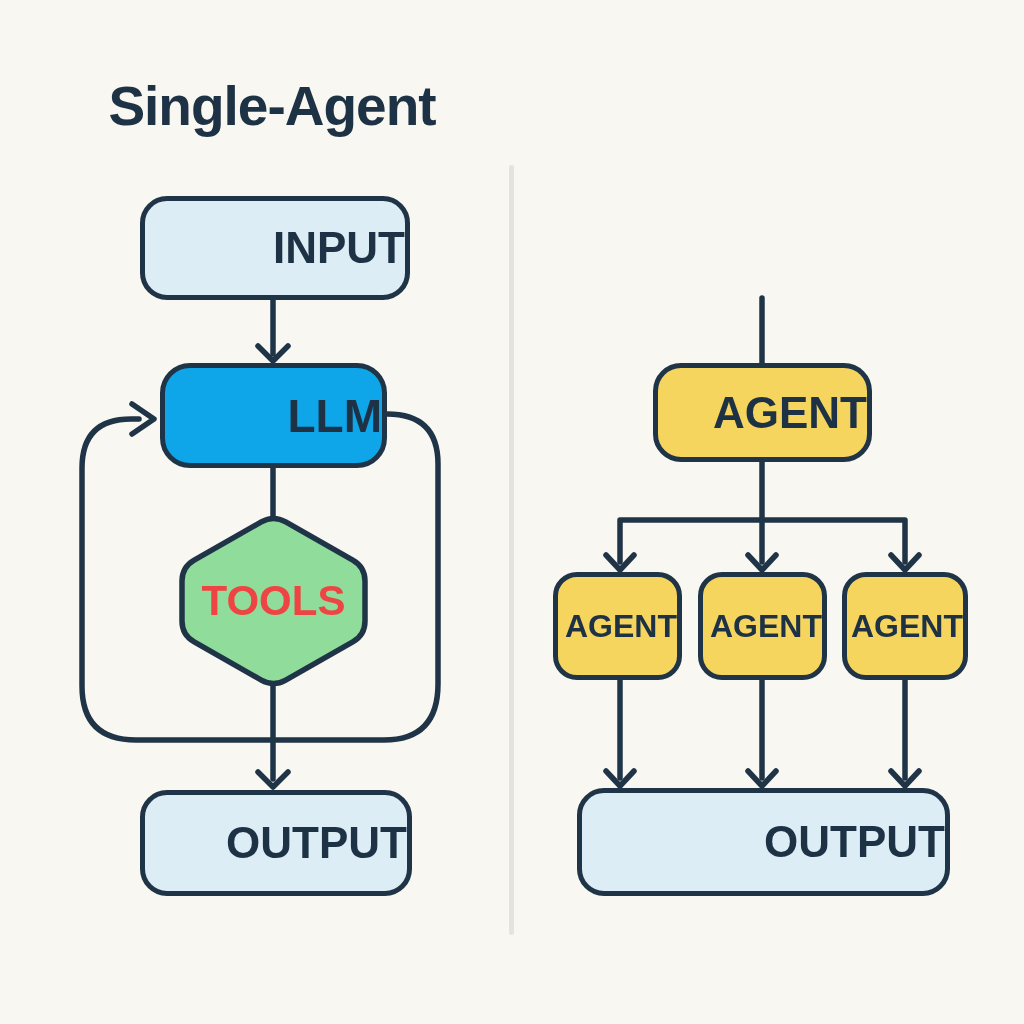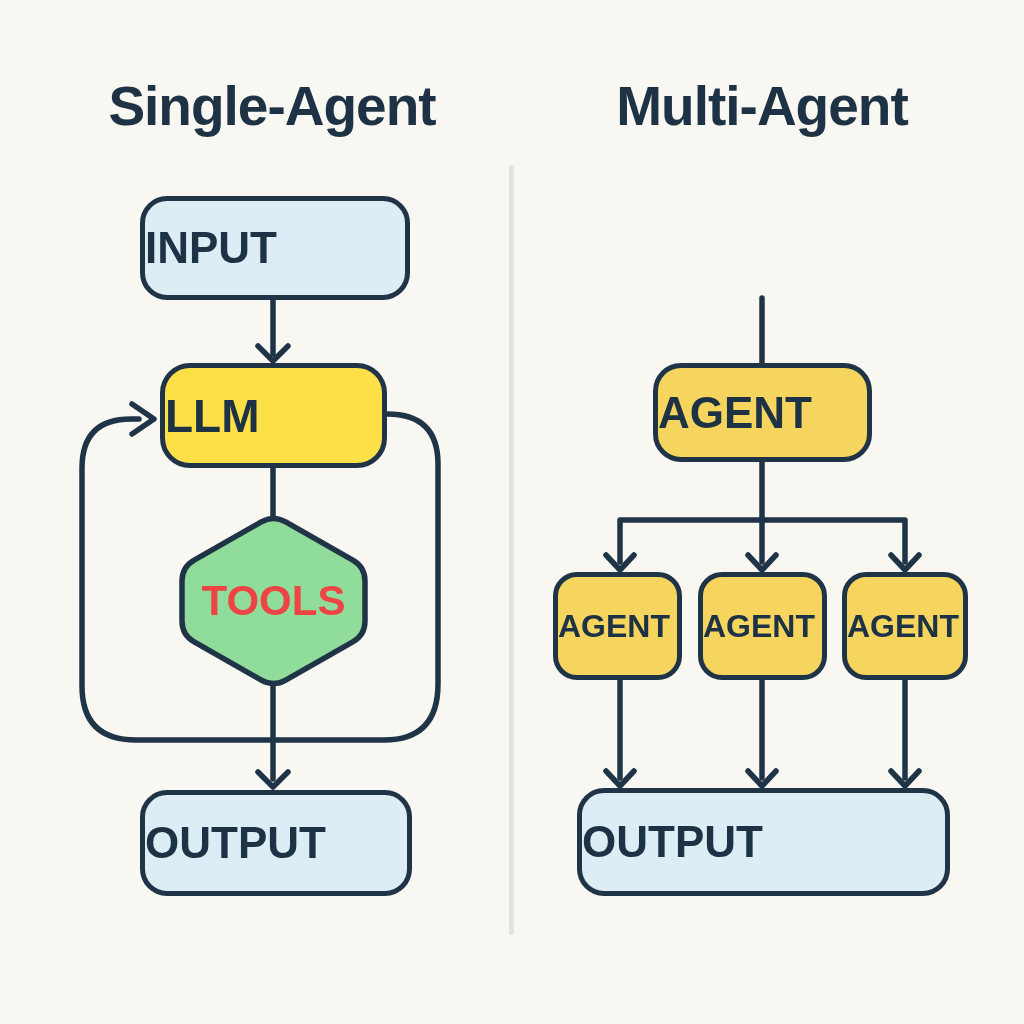--- a/index.html
+++ b/index.html
@@ -41,27 +41,27 @@
   }
   .title-single { left: 40px;  width: 464px; }
   .title-multi  { left: 552px; width: 420px; }
 
   .node {
     position: absolute;
     box-sizing: border-box;
     border: 5px solid #203448;
     display: flex;
     align-items: center;
-    justify-content: flex-start;
+    justify-content: flex-end;
     font-weight: 700;
     color: #1e3245;
     text-align: center;
   }
   .node-input      { left: 140px; top: 196px; width: 270px; height: 104px; background: #ddedf6; border-radius: 27px; font-size: 44px; }
-  .node-llm        { left: 160px; top: 363px; width: 227px; height: 105px; background: #fde047; border-radius: 30px; font-size: 46px; }
+  .node-llm        { left: 160px; top: 363px; width: 227px; height: 105px; background: #0ea5e9; border-radius: 30px; font-size: 46px; }
   .node-output-l   { left: 140px; top: 790px; width: 272px; height: 106px; background: #ddedf6; border-radius: 27px; font-size: 44px; }
   .node-coord      { left: 585px; top: 196px; width: 355px; height: 102px; background: #dbc7ef; border-radius: 27px; font-size: 40px; letter-spacing: -0.5px; }
   .node-agent-main { left: 653px; top: 363px; width: 219px; height: 99px;  background: #f6d55e; border-radius: 28px; font-size: 44px; }
   .node-agent-sub  { top: 572px; width: 129px; height: 108px; background: #f6d55e; border-radius: 24px; font-size: 32px; }
   .node-agent-1 { left: 553px; }
   .node-agent-2 { left: 698px; }
   .node-agent-3 { left: 842px; width: 126px; }
   .node-output-r   { left: 577px; top: 788px; width: 373px; height: 108px; background: #ddedf6; border-radius: 27px; font-size: 44px; }
 
   .tools-label {
@@ -113,21 +113,20 @@
 
     <path d="M 620 680 L 620 778"></path>
     <path d="M 762 680 L 762 778"></path>
     <path d="M 905 680 L 905 778"></path>
     <path d="M 606 771 L 620 786 L 634 771"></path>
     <path d="M 748 771 L 762 786 L 776 771"></path>
     <path d="M 891 771 L 905 786 L 919 771"></path>
   </svg>
 
   <div class="col-title title-single">Single-Agent</div>
-  <div class="col-title title-multi">Multi-Agent</div>
 
   <div class="node node-input">
     <span>INPUT</span>
   </div>
   <div class="node node-llm">
     <span>LLM</span>
   </div>
   <div class="tools-label">
     <span>TOOLS</span>
   </div>

